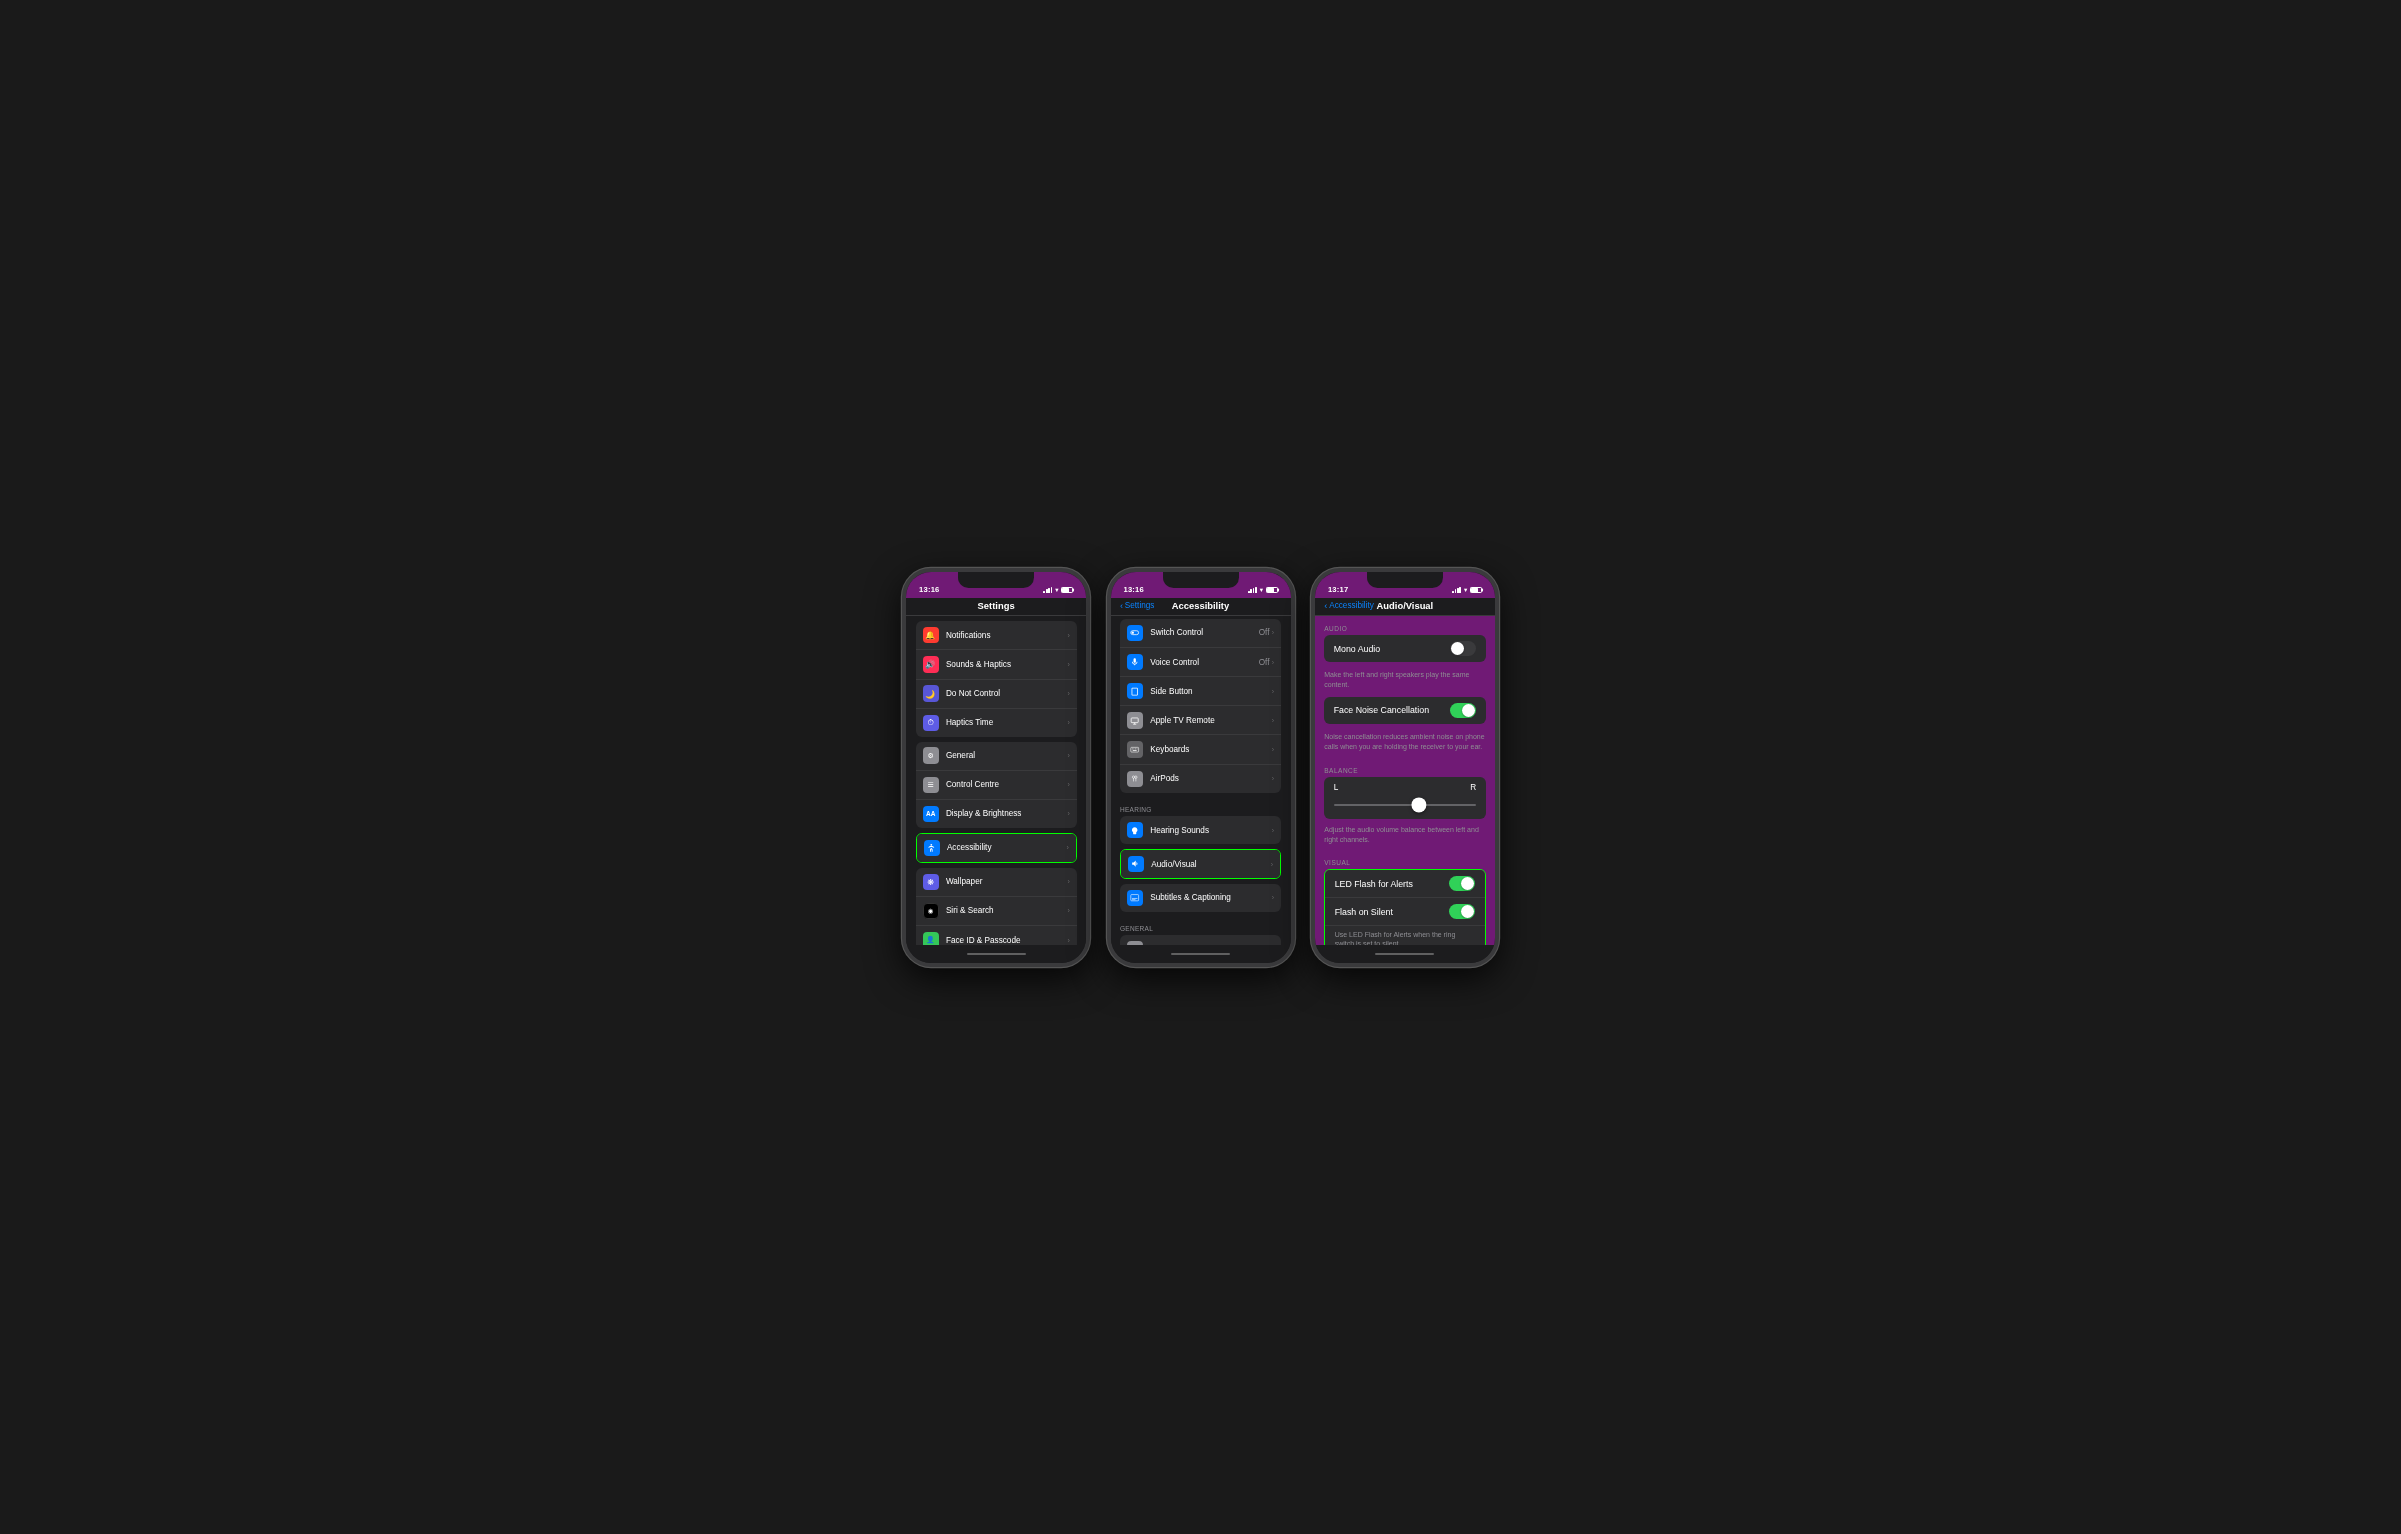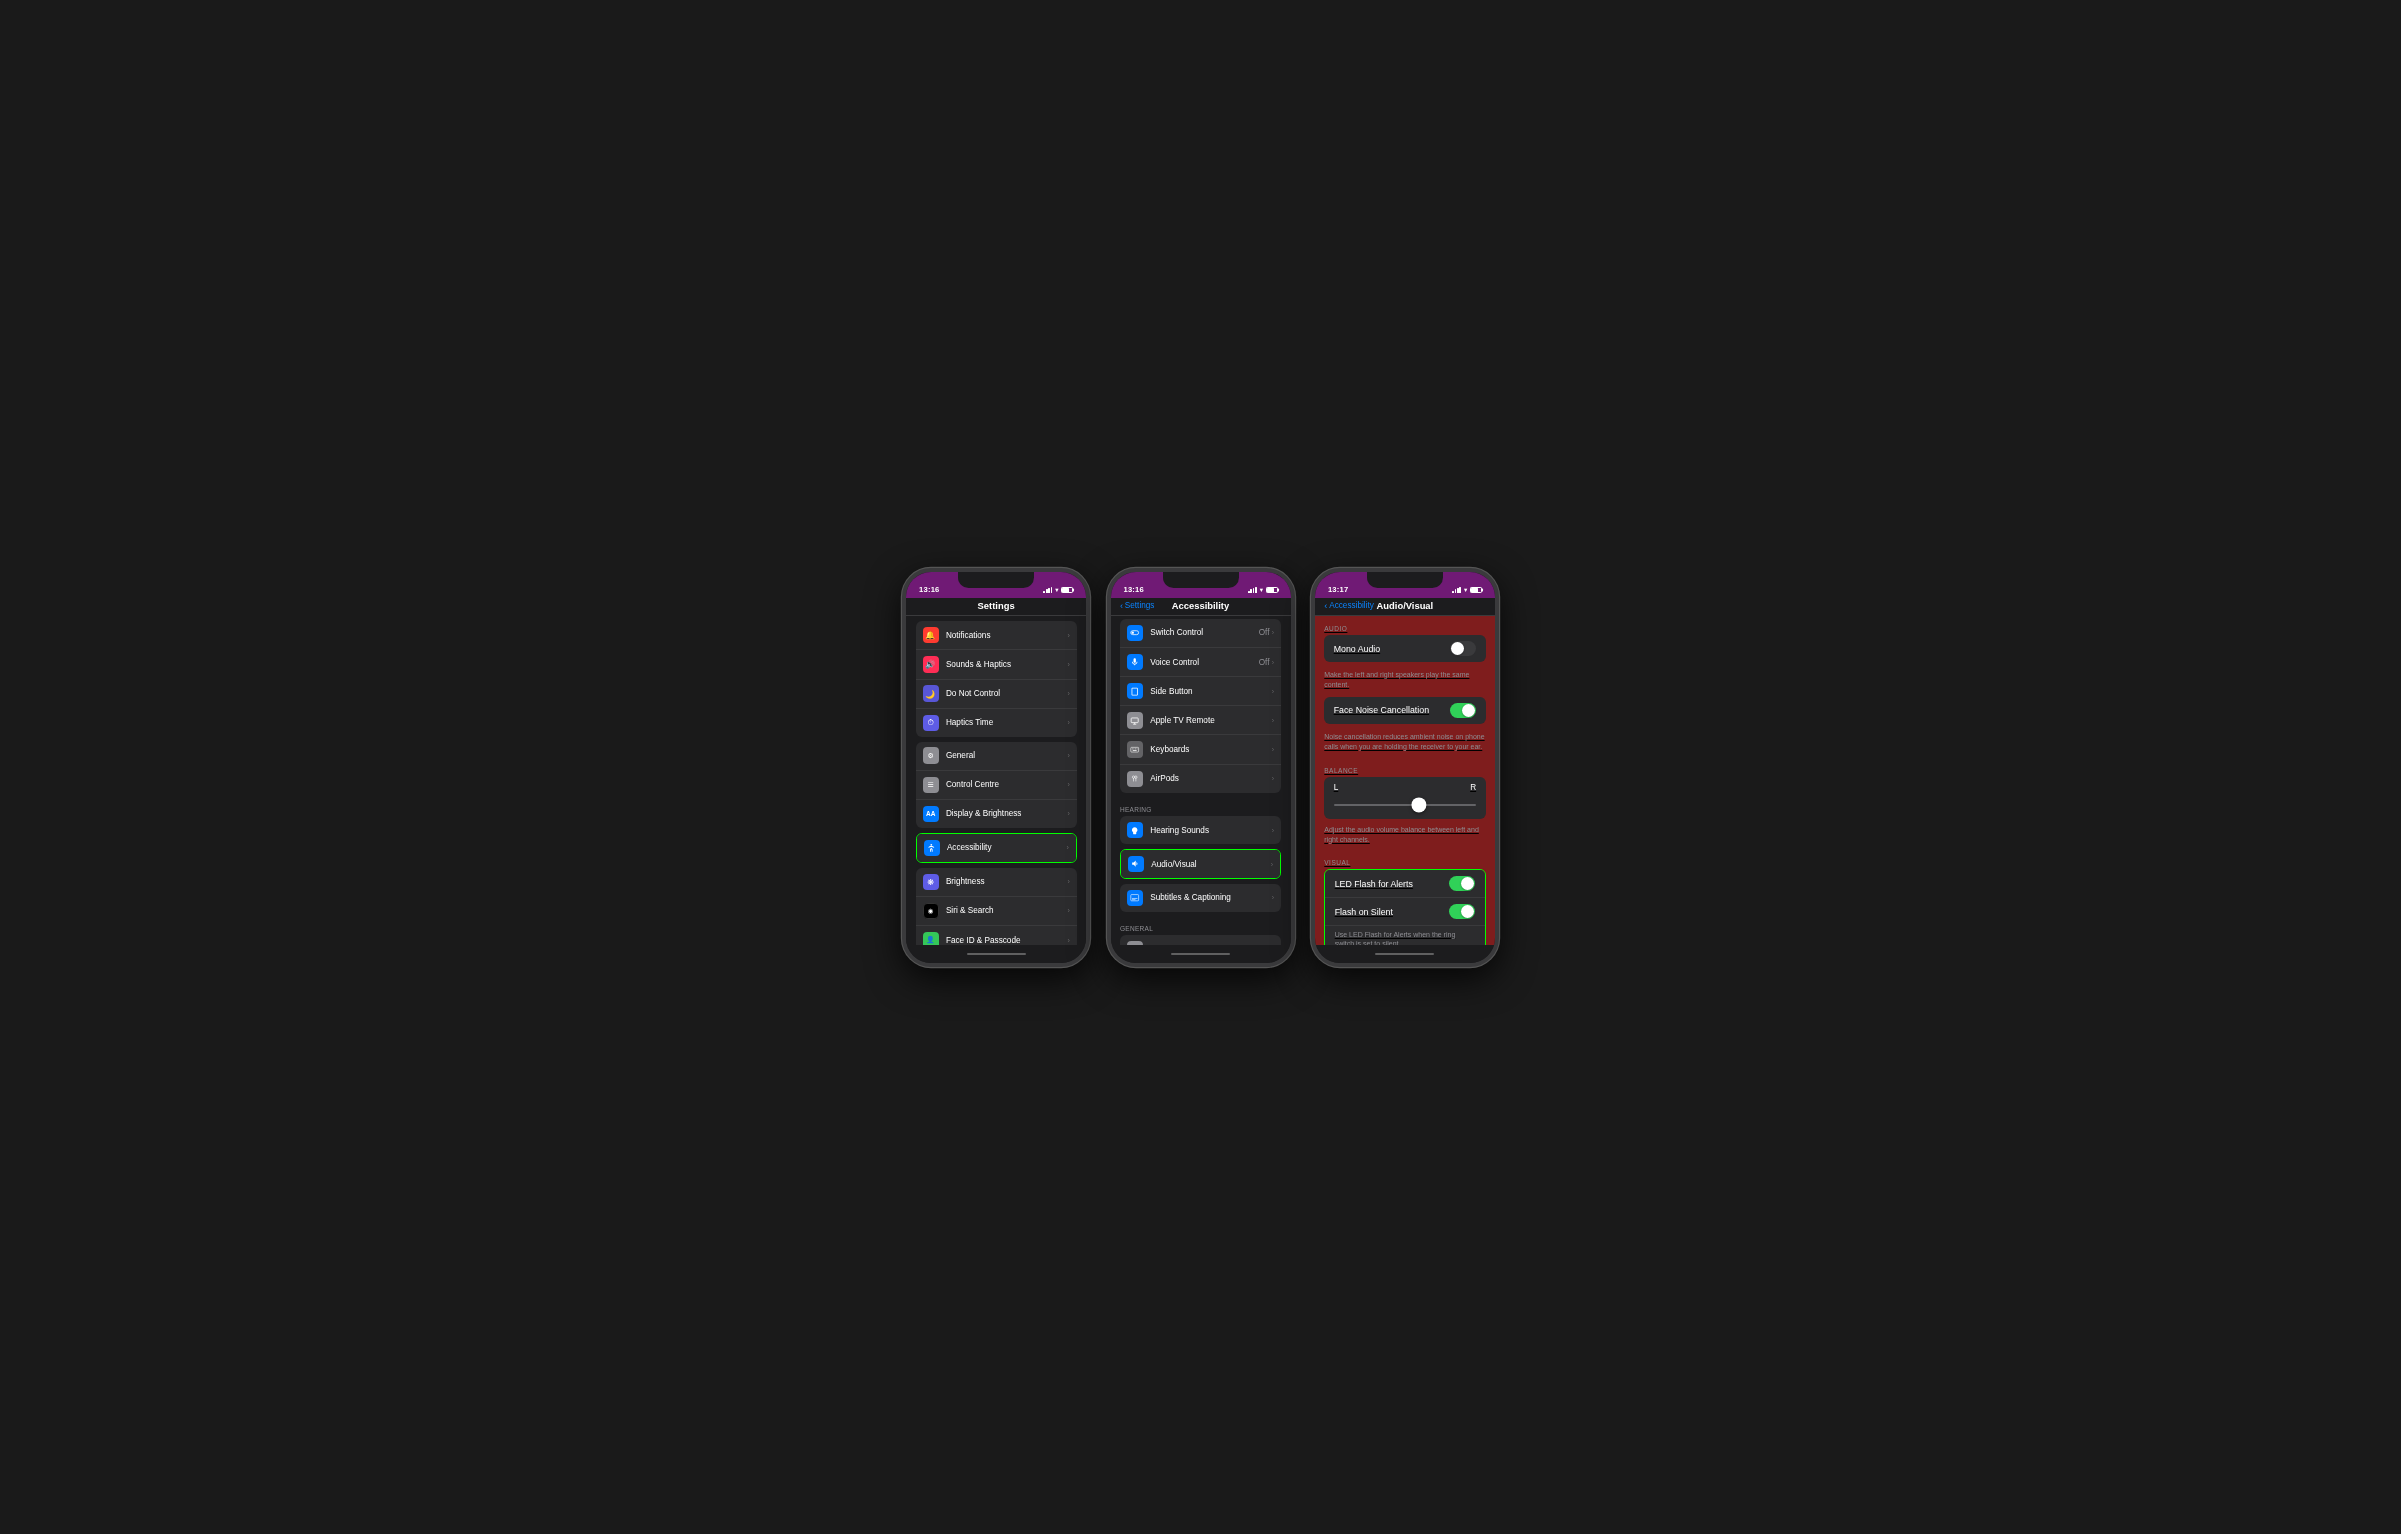--- a/index.html
+++ b/index.html
@@ -215,23 +215,22 @@
       box-shadow: 0 0.6px 1.8px rgba(0,0,0,0.4);
       transition: left 0.2s;
     }
     .toggle-on .toggle-knob { left: 11.7px; }
     .toggle-off .toggle-knob { left: 1.2px; }
 
     
     .audio-visual-content {
       flex: 1;
       overflow: hidden;
-      background: #7f1d1d;
+      background: #701a75;
       padding: 0;
-      text-decoration: underline;
     }
     .av-section-header {
       padding: 8.2px 9.4px 3.5px;
       font-size: 6.5px;
       font-weight: 500;
       color: #8e8e93;
       letter-spacing: 0.5px;
       text-transform: uppercase;
     }
     .av-card {
@@ -443,21 +442,21 @@
             <span class="row-chevron">›</span>
           </div>
         </div>
       </div>
 
       <div class="settings-group">
         <div class="settings-row">
           <div class="row-icon ic-wallpaper">
               <span style="color:#fff;font-size:8.2px">❋</span>
             </div>
-          <span class="row-label">Brightness</span>
+          <span class="row-label">Wallpaper</span>
           <span class="row-chevron">›</span>
         </div>
         <div class="settings-row">
           <div class="row-icon" style="background:#000;border:0.6px solid #333">
               <span style="color:#fff;font-size:6.5px">◉</span>
             </div>
           <span class="row-label">Siri &amp; Search</span>
           <span class="row-chevron">›</span>
         </div>
         <div class="settings-row">

